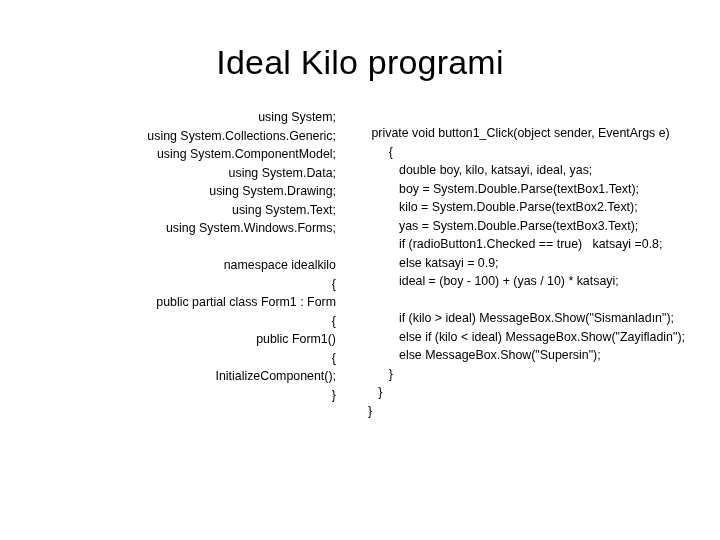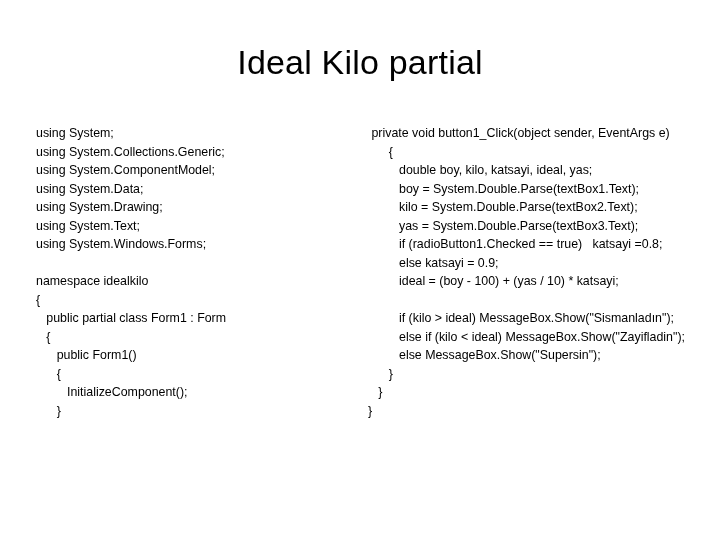--- a/index.html
+++ b/index.html
@@ -44,22 +44,23 @@
     position: absolute;
     font-size: 12.4px;
     line-height: 18.5px;
     color: #000000;
     white-space: pre-wrap;
     word-break: normal;
   }
 
   #code-left {
     left: 36px;
-    top: 124px;
+    top: 108px;
     width: 300px;
+    text-align: right;
   }
 
   #code-right {
     left: 368px;
     top: 124px;
     width: 322px;
   }
 
   .code-line {
     display: block;
@@ -69,19 +70,19 @@
 
   .code-line.blank {
     height: 18.5px;
   }
 </style>
 </head>
 <body style="background: rgb(255, 255, 255);">
 
 <div id="slide">
 
-  <div id="slide-title">Ideal Kilo partial</div>
+  <div id="slide-title">Ideal Kilo programi</div>
 
   <div id="code-left" class="code-col"><span class="code-line">using System;</span><span class="code-line">using System.Collections.Generic;</span><span class="code-line">using System.ComponentModel;</span><span class="code-line">using System.Data;</span><span class="code-line">using System.Drawing;</span><span class="code-line">using System.Text;</span><span class="code-line">using System.Windows.Forms;</span><span class="code-line blank">&nbsp;</span><span class="code-line">namespace idealkilo</span><span class="code-line">{</span><span class="code-line">   public partial class Form1 : Form</span><span class="code-line">   {</span><span class="code-line">      public Form1()</span><span class="code-line">      {</span><span class="code-line">         InitializeComponent();</span><span class="code-line">      }</span></div>
 
   <div id="code-right" class="code-col"><span class="code-line"> private void button1_Click(object sender, EventArgs e)</span><span class="code-line">      {</span><span class="code-line">         double boy, kilo, katsayi, ideal, yas;</span><span class="code-line">         boy = System.Double.Parse(textBox1.Text);</span><span class="code-line">         kilo = System.Double.Parse(textBox2.Text);</span><span class="code-line">         yas = System.Double.Parse(textBox3.Text);</span><span class="code-line">         if (radioButton1.Checked == true)   katsayi =0.8;</span><span class="code-line">         else katsayi = 0.9;</span><span class="code-line">         ideal = (boy - 100) + (yas / 10) * katsayi;</span><span class="code-line blank">&nbsp;</span><span class="code-line">         if (kilo &gt; ideal) MessageBox.Show("Sismanladın");</span><span class="code-line">         else if (kilo &lt; ideal) MessageBox.Show("Zayifladin");</span><span class="code-line">         else MessageBox.Show("Supersin");</span><span class="code-line">      }</span><span class="code-line">   }</span><span class="code-line">}</span></div>
 
 </div>
 
 </body></html>

